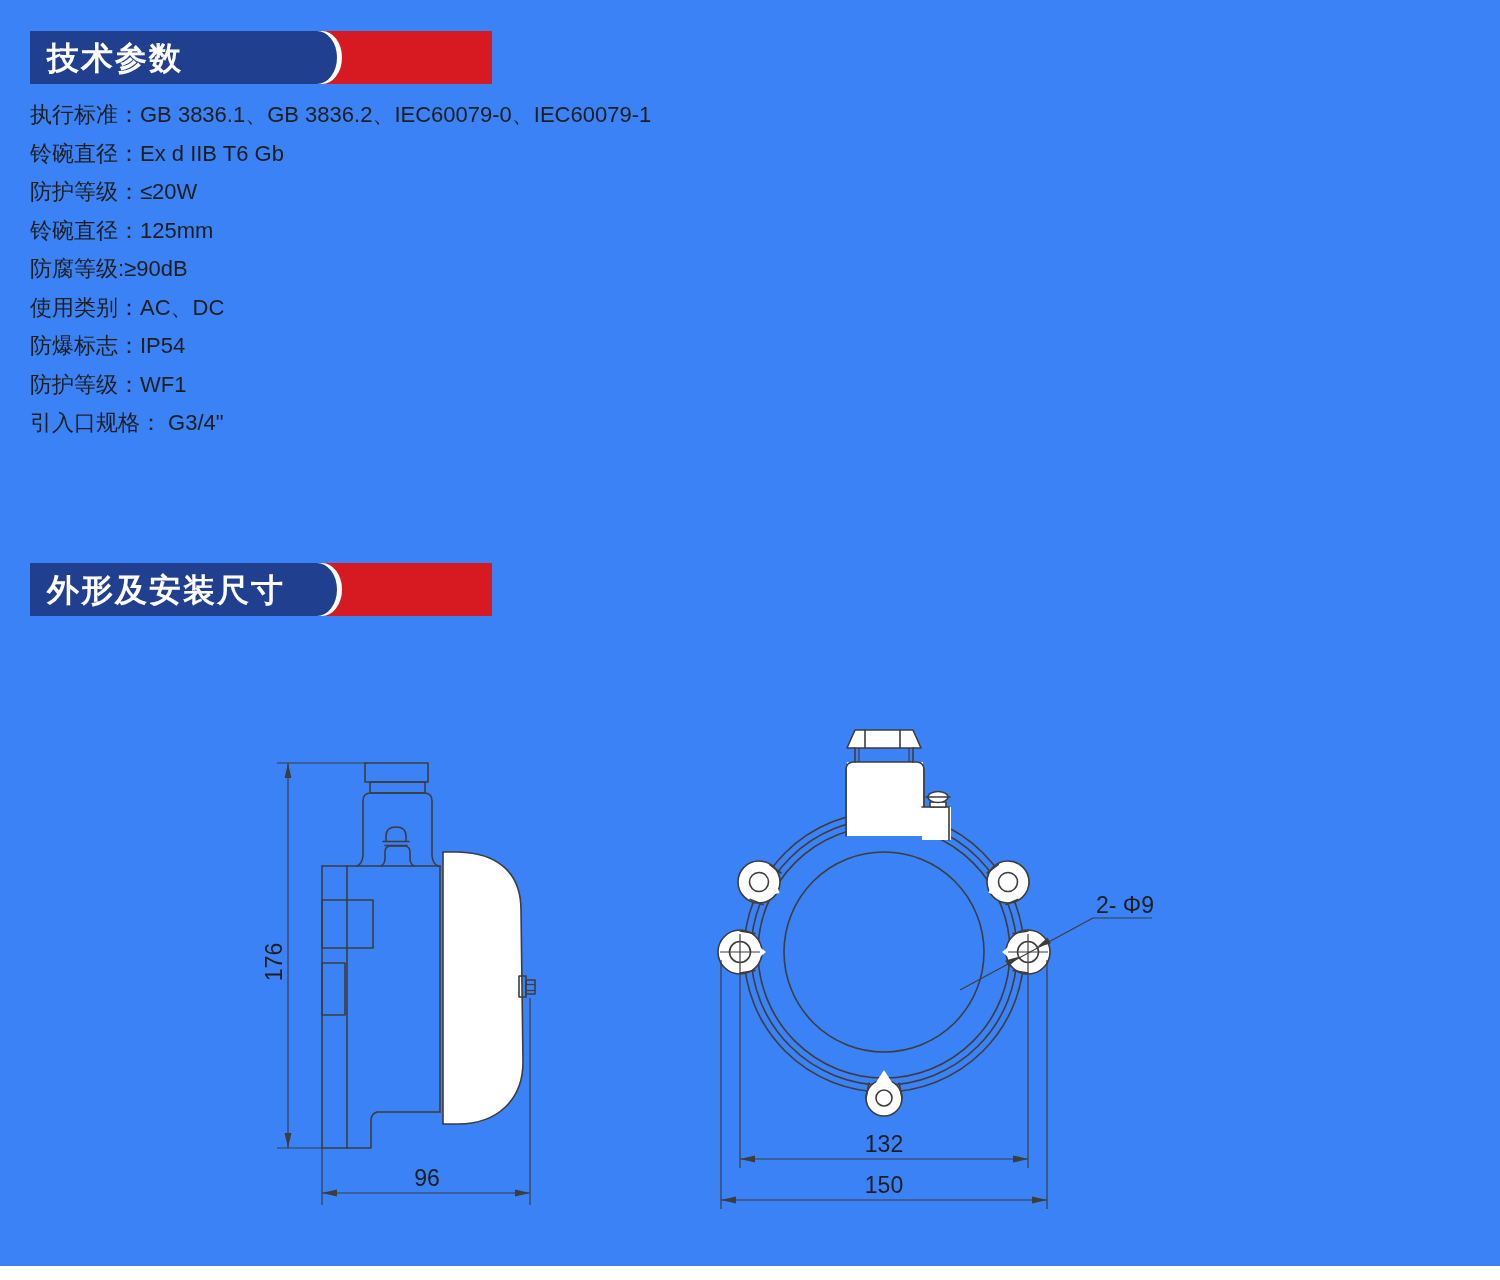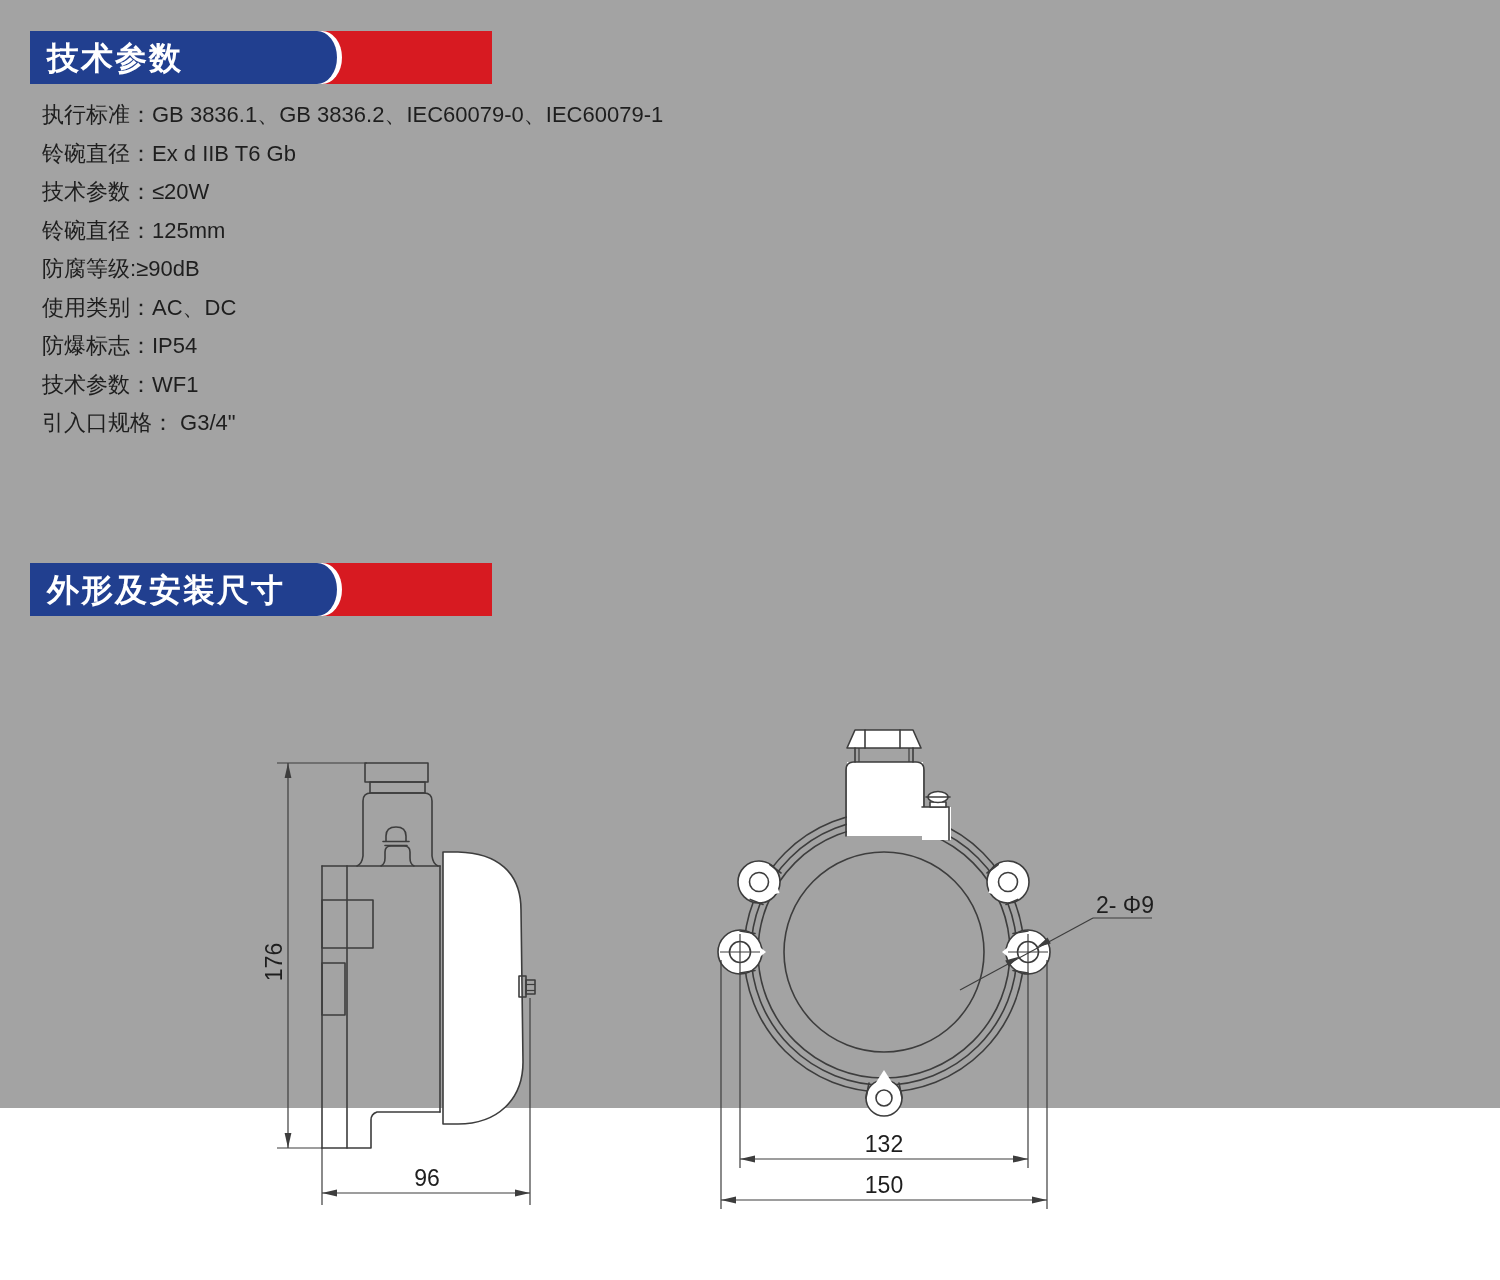--- a/index.html
+++ b/index.html
@@ -4,35 +4,35 @@
 <style>
   :root{
     --blue:#213f8f;
     --red:#d71a21;
     --line:#3d3d3d;
     --text:#1e1e1e;
   }
   *{margin:0;padding:0;box-sizing:border-box;}
   html,body{width:1500px;height:1280px;background:#ffffff;overflow:hidden;
     font-family:"Liberation Sans","DejaVu Sans",sans-serif;}
-  .page{position:relative;width:1500px;height:1108px;background:#a3a3a3;}
+  .page{position:relative;width:1500px;height:1266px;background:#3b82f6;}
 
   
   .banner{position:absolute;left:30px;width:462px;height:53px;}
   .banner-1{top:31px;}
   .banner-2{top:563px;padding-left:13px;}
   .banner .red-block{position:absolute;left:278px;top:0;width:184px;height:53px;background:var(--red);}
   .banner .blue-block{position:absolute;left:0;top:0;width:307px;height:53px;background:var(--blue);
     border-radius:0 20px 20px 0 / 0 50% 50% 0;
     box-shadow:5px 0 0 #ffffff;
     display:flex;align-items:center;padding-left:17px;}
   .banner .title{color:#ffffff;font-size:32px;font-weight:bold;letter-spacing:2px;line-height:1;}
 
   
-  .spec-list{position:absolute;left:30px;top:96px;width:900px;margin-left:12px;}
+  .spec-list{position:absolute;left:30px;top:96px;width:900px;}
   .spec-line{font-size:22px;line-height:38.5px;color:var(--text);white-space:pre;}
 
   
   .drawing-layer{position:absolute;left:0;top:0;width:1500px;height:1280px;}
   .drawing-layer svg{display:block;width:1500px;height:1280px;}
   .stk{stroke:var(--line);stroke-width:1.6;fill:none;stroke-linecap:round;stroke-linejoin:round;}
   .stk-f{stroke:var(--line);stroke-width:1.6;fill:#ffffff;stroke-linejoin:round;}
   .thin{stroke:var(--line);stroke-width:1.2;fill:none;}
   .wht{fill:#ffffff;stroke:none;}
   .arr{fill:var(--line);stroke:none;}
@@ -46,26 +46,26 @@
   <div class="banner banner-1">
     <div class="red-block"></div>
     <div class="blue-block">
       <span class="title">技术参数</span>
     </div>
   </div>
 
   <div class="spec-list">
     <div class="spec-line">执行标准：GB 3836.1、GB 3836.2、IEC60079-0、IEC60079-1</div>
     <div class="spec-line">铃碗直径：Ex d IIB T6 Gb</div>
-    <div class="spec-line">技术参数：≤20W</div>
+    <div class="spec-line">防护等级：≤20W</div>
     <div class="spec-line">铃碗直径：125mm</div>
     <div class="spec-line">防腐等级:≥90dB</div>
     <div class="spec-line">使用类别：AC、DC</div>
     <div class="spec-line">防爆标志：IP54</div>
-    <div class="spec-line">技术参数：WF1</div>
+    <div class="spec-line">防护等级：WF1</div>
     <div class="spec-line">引入口规格： G3/4"</div>
   </div>
 
   <div class="banner banner-2">
     <div class="red-block"></div>
     <div class="blue-block">
       <span class="title">外形及安装尺寸</span>
     </div>
   </div>
 

